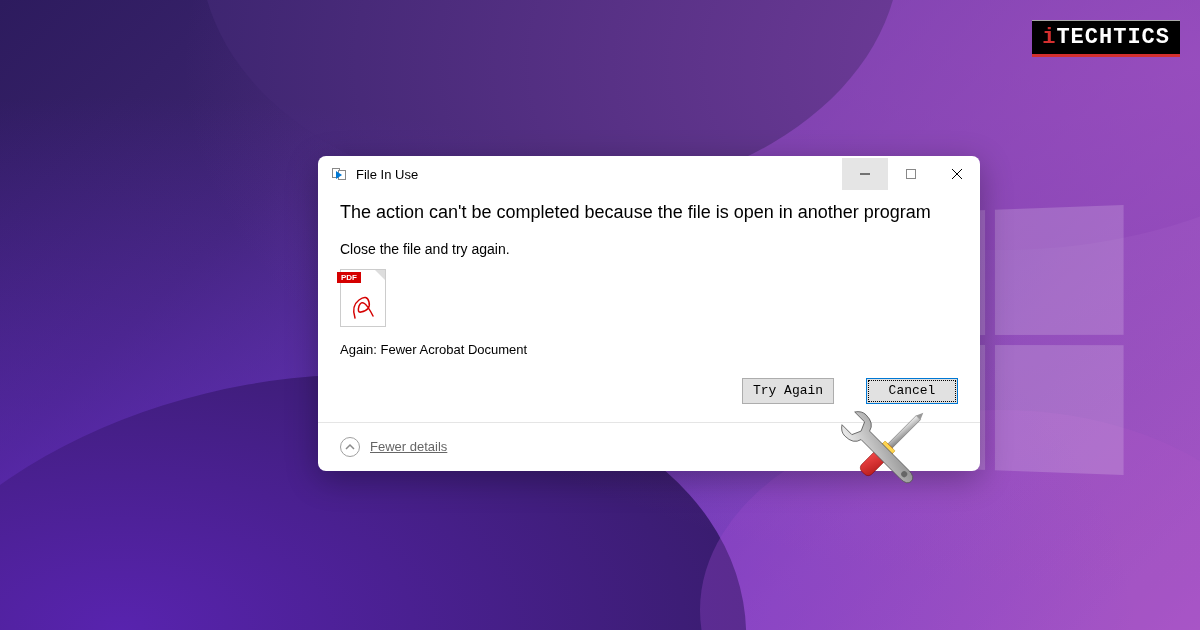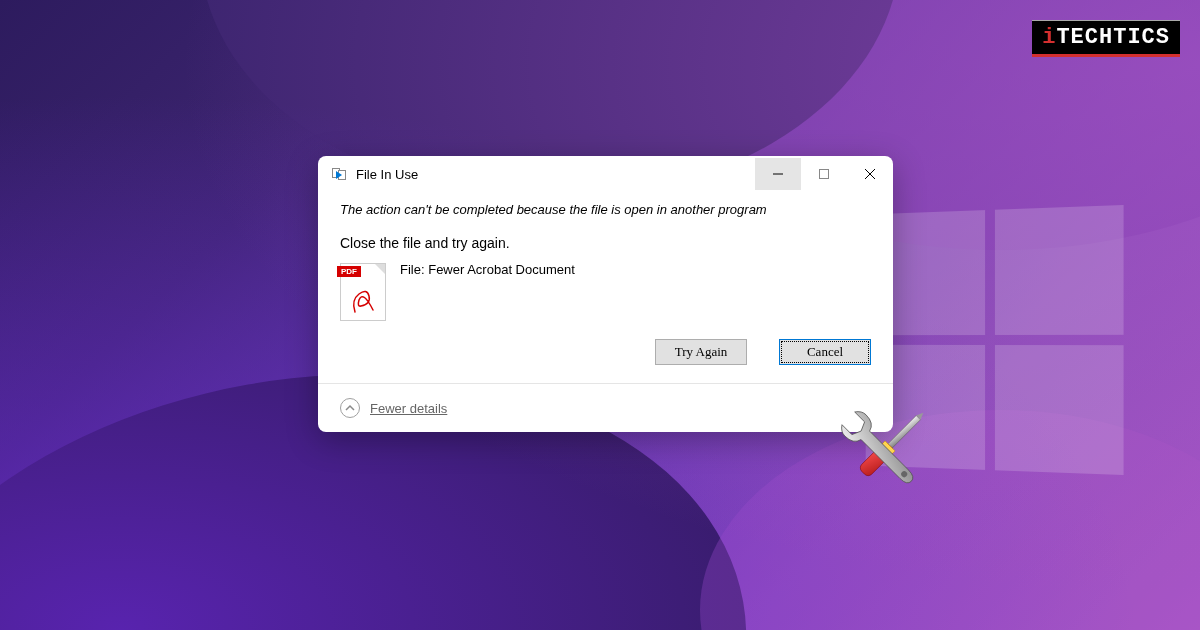--- a/index.html
+++ b/index.html
@@ -71,21 +71,21 @@
       letter-spacing: 1px;
       border-bottom: 3px solid #d32f2f;
       border-top: 1px solid #aaa;
     }
     .watermark .i-accent { color: #d32f2f; font-style: normal; text-transform: lowercase;}
 
     .dialog {
       position: absolute;
       left: 318px;
       top: 156px;
-      width: 575px;
+      width: 662px;
       background: #fff;
       border-radius: 8px;
       box-shadow: 0 8px 32px rgba(0,0,0,0.3);
       font-size: 13px;
       color: #000;
     }
     .titlebar {
       display: flex;
       align-items: center;
       height: 36px;
@@ -110,43 +110,43 @@
       align-items: center;
       justify-content: center;
       color: #000;
     }
     .win-btn.min { background: #e5e5e5; }
     .win-btn svg { width: 10px; height: 10px; }
 
     .dialog-body {
       padding: 10px 22px 18px 22px;
     }
-    .main-msg { font-size: 13px; margin-bottom: 18px; font-style: italic; }
+    .main-msg { font-size: 18px; margin-bottom: 18px; }
     .sub-msg { font-size: 14px; margin-bottom: 10px; }
-    .file-row { display: flex; align-items: flex-start; gap: 14px; margin-bottom: 18px;}
+    .file-row { display: flex; align-items: flex-start; gap: 14px; margin-bottom: 18px; flex-direction: column;}
     .pdf-icon { width: 46px; height: 58px; position: relative; background:#fff; border:1px solid #ccc; margin-top:2px;}
     .pdf-icon .fold { position:absolute; top:0; right:0; width:0; height:0; border-left:10px solid transparent; border-top:10px solid #ddd;}
     .pdf-badge { position:absolute; left:-4px; top:2px; background:#d50000; color:#fff; font-size:8px; font-weight:bold; padding:1px 4px; font-family: Arial;}
     .pdf-swirl { position:absolute; left:8px; top:18px; }
     .file-details { line-height: 1.45; }
     .file-details div { white-space: nowrap; }
 
     .dialog-buttons {
       display: flex;
       justify-content: flex-end;
       gap: 8px;
       padding-right: 0;
     }
     .dlg-btn {
       min-width: 92px;
       height: 26px;
       background: #e1e1e1;
       border: 1px solid #adadad;
       font-size: 13px;
-      font-family: Liberation Serif, serif;
+      font-family: Liberation Mono, monospace;
       cursor: pointer;
     }
     .dlg-btn.focus {
       outline: 1px dotted #000;
       outline-offset: -3px;
       border: 1px solid #0078d4;
       margin-left: 24px;
     }
 
     .dialog-footer {
@@ -228,21 +228,21 @@
 
     <div class="file-row">
       <div class="pdf-icon">
         <div class="fold"></div>
         <div class="pdf-badge">PDF</div>
         <svg class="pdf-swirl" width="30" height="36" viewBox="0 0 30 36">
           <path d="M 6 30 Q 2 18 10 12 Q 18 6 20 14 Q 22 22 12 24 Q 8 25 10 18 Q 14 8 24 28" fill="none" stroke="#d50000" stroke-width="1.5" stroke-linecap="round"></path>
         </svg>
       </div>
       <div class="file-details">
-        <div><span>File:</span> <span>Fewer Acrobat Document</span></div>
+        <div><span>Again:</span> <span>Fewer Acrobat Document</span></div>
       </div>
     </div>
 
     <div class="dialog-buttons">
       <button class="dlg-btn">Try Again</button>
       <button class="dlg-btn focus">Cancel</button>
     </div>
   </div>
 
   <div class="dialog-footer">

